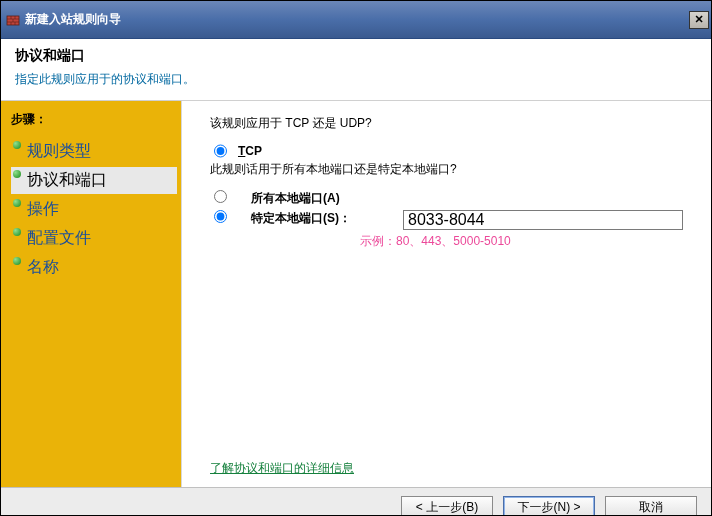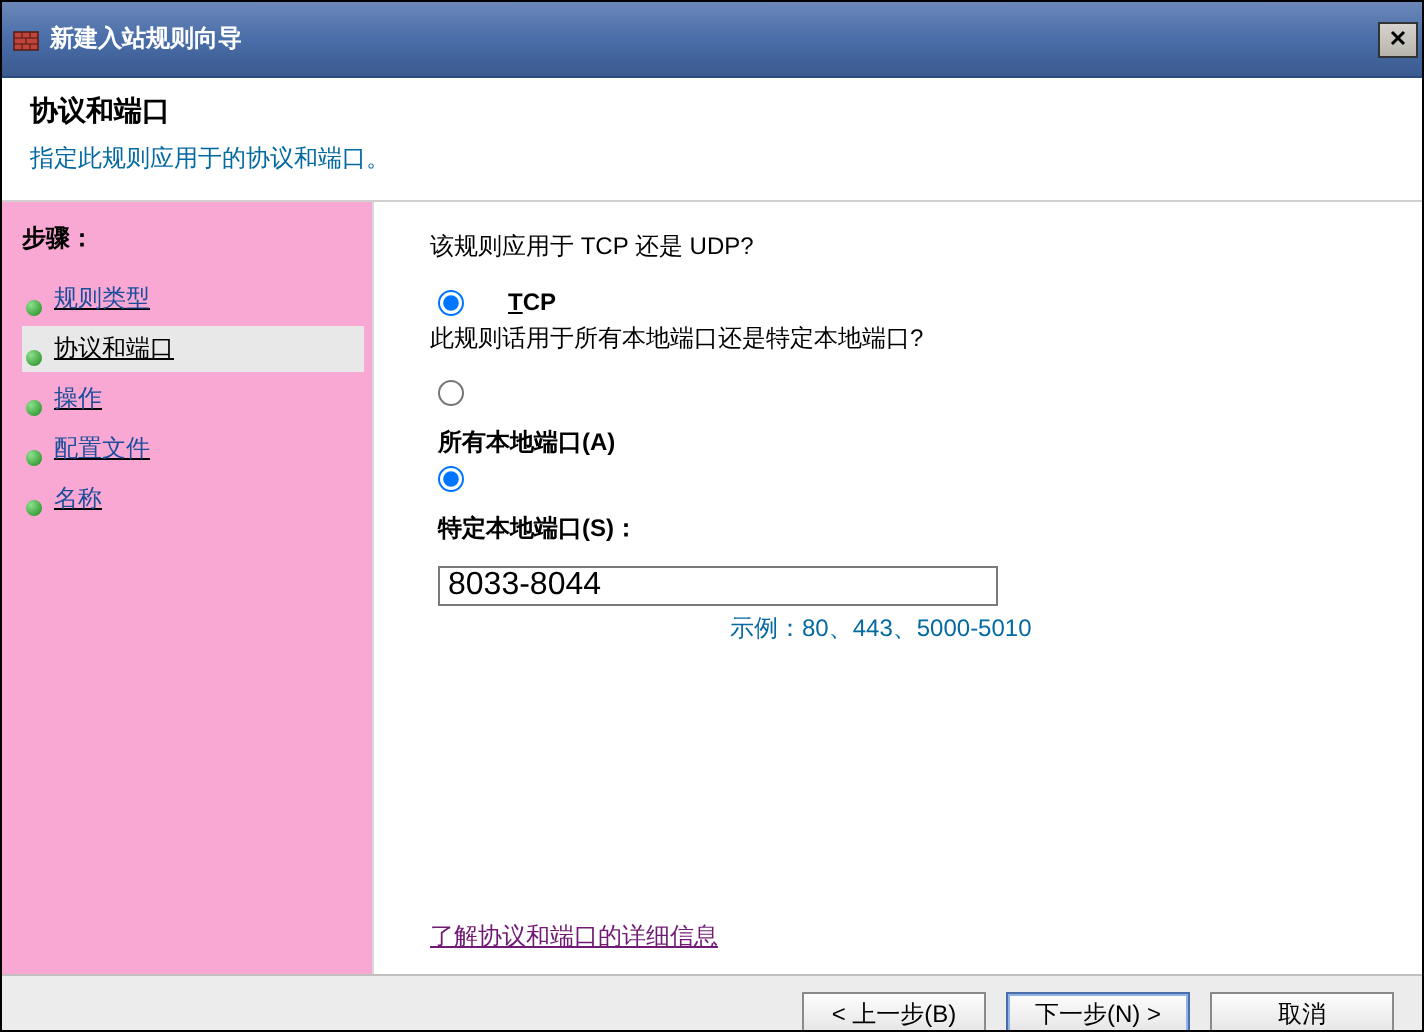--- a/index.html
+++ b/index.html
@@ -61,34 +61,33 @@
     color: #0369a1;
   }
   .body-row {
     display: flex;
     height: 386px;
   }
   .sidebar {
     width: 186px;
     border-right: 1px solid #d8d8d8;
     padding: 10px 4px 10px 10px;
-    background: #f9a8d4;
+    background: #eab308;
   }
   .steps-title {
     font-weight: bold;
     color: #000;
     margin-bottom: 10px;
   }
   .step-item {
     display: flex;
-    align-items: flex-end;
+    align-items: flex-start;
     padding: 3px 2px;
     margin-bottom: 2px;
-    font-size: 12px;
-    text-decoration: underline;
+    font-size: 16px;
   }
   .step-item .bullet {
     width: 8px;
     height: 8px;
     border-radius: 50%;
     margin-right: 6px;
     flex: 0 0 auto;
   }
   .bullet-green { background: radial-gradient(circle at 30% 30%, #8fe08f, #1a8a1a); }
   .step-item.active {
@@ -98,55 +97,53 @@
   .step-item .label { color: #1a4e9b; }
   .step-item.active .label { color: #000; }
   .content {
     flex: 1;
     padding: 14px 28px 10px 28px;
     position: relative;
   }
   .qline { margin-bottom: 12px; }
   .radio-row {
     display: flex;
-    align-items: center;
     margin: 3px 0 3px 4px;
-    gap: 20px;
+    gap: 9px;
   }
   .radio-row label b { font-weight: bold; }
   .radio-row label .ul { text-decoration: underline; }
   .section2 { }
   .port-group { margin-top: 8px; }
   .port-input-row {
     display: flex;
     align-items: flex-start;
     margin: 3px 0 3px 4px;
-    gap: 10px;
-    flex-direction: column;
+    gap: 22px;
   }
   .port-input-row .lbl { width: 130px; font-weight: bold; }
   .port-field {
     width: 280px;
     height: 20px;
     border: 1px solid #7a7a7a;
     padding: 1px 4px;
     font-size: 16px;
     font-family: inherit;
   }
   .example {
     margin-left: 150px;
     margin-top: 2px;
-    color: #0369a1;
+    color: #ec4899;
     font-size: 12px;
   }
   .learn-link {
     position: absolute;
     bottom: 10px;
     left: 28px;
-    color: #701a75;
+    color: #15803d;
     text-decoration: underline;
     cursor: pointer;
     font-size: 12px;
   }
   .footer {
     height: 40px;
     background: #ececec;
     border-top: 1px solid #c0c0c0;
     display: flex;
     align-items: center;

